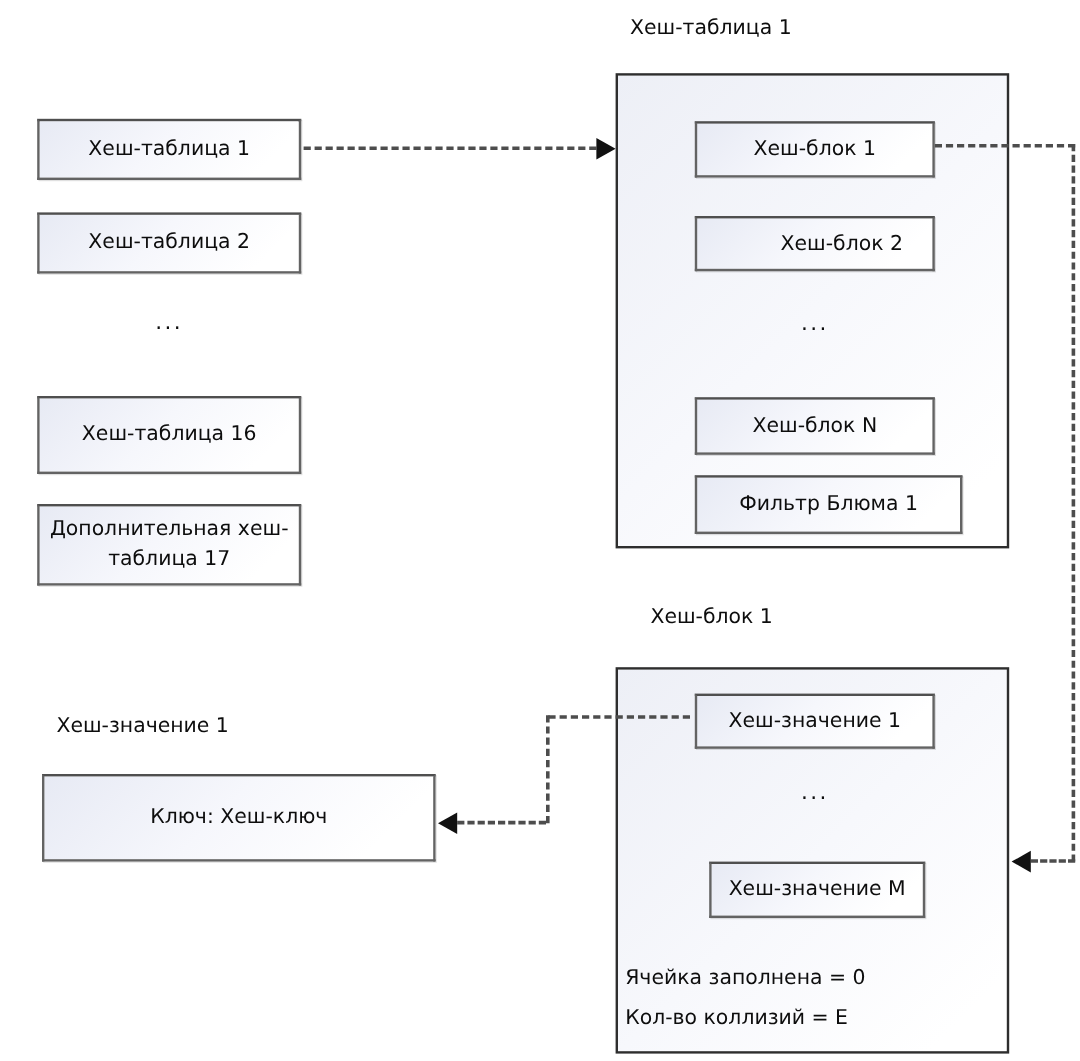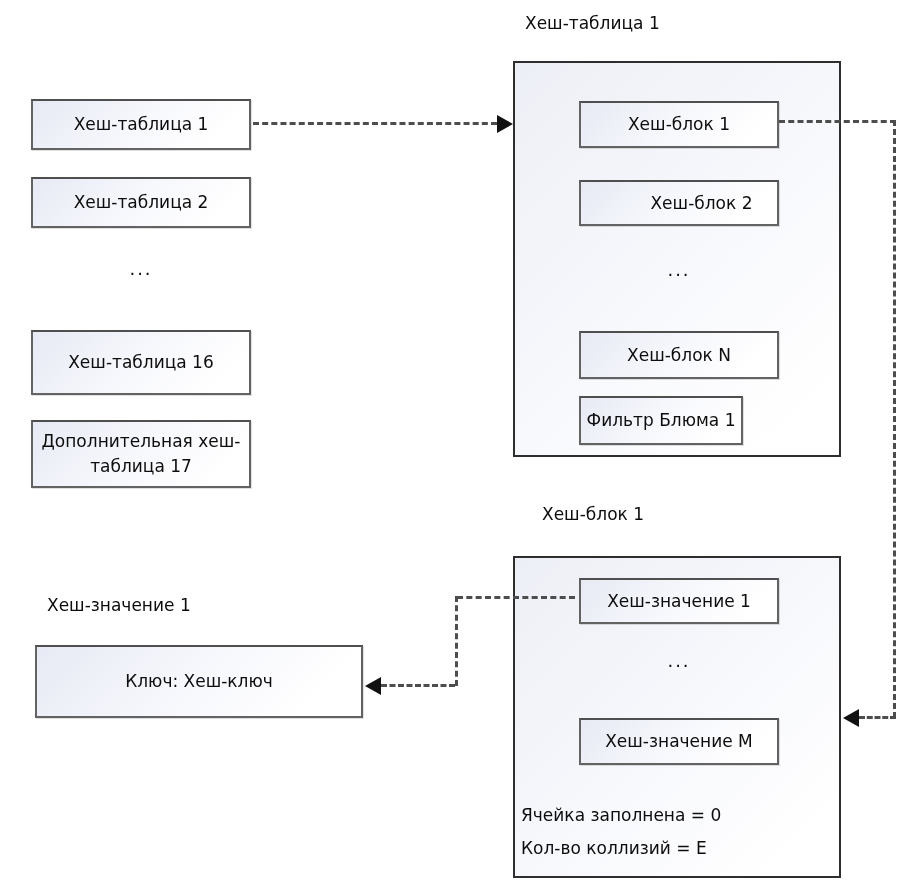--- a/index.html
+++ b/index.html
@@ -102,33 +102,33 @@
     <div class="box" style="left:64px; top:38px; width:200px; height:47px;">
       <span>Хеш-блок 1</span>
     </div>
     <div class="box" style="left:64px; top:117px; width:200px; height:46px;padding-left:45px;">
       <span>Хеш-блок 2</span>
     </div>
     <div class="ellipsis" style="left:64px; top:196px; width:200px;">...</div>
     <div class="box" style="left:64px; top:268px; width:200px; height:48px;text-align:right;">
       <span>Хеш-блок N</span>
     </div>
-    <div class="box" style="left:64px; top:333px; width:164px; height:49px;">
+    <div class="box" style="left:64px; top:333px; width:223px; height:49px;">
       <span>Фильтр Блюма 1</span>
     </div>
   </div>
 
   <div class="diagram-title" style="left:542px; top:504px;">Хеш-блок 1</div>
 
   <div class="panel" style="left:513px; top:556px; width:328px; height:322px;">
     <div class="box" style="left:64px; top:20px; width:200px; height:46px;">
       <span>Хеш-значение 1</span>
     </div>
     <div class="ellipsis" style="left:64px; top:92px; width:200px;">...</div>
-    <div class="box" style="left:64px; top:160px; width:200px; height:47px;">
+    <div class="box" style="left:76px; top:160px; width:180px; height:47px;">
       <span>Хеш-значение M</span>
     </div>
     <div class="status-line" style="left:6px; top:247px;">Ячейка заполнена = 0</div>
     <div class="status-line" style="left:6px; top:280px;">Кол-во коллизий = E</div>
   </div>
 
   <div class="diagram-title" style="left:47px; top:595px;">Хеш-значение 1</div>
 
   <div class="box" style="left:35px; top:645px; width:328px; height:73px; flex-direction:column;">
     <span>Ключ: Хеш-ключ</span>

